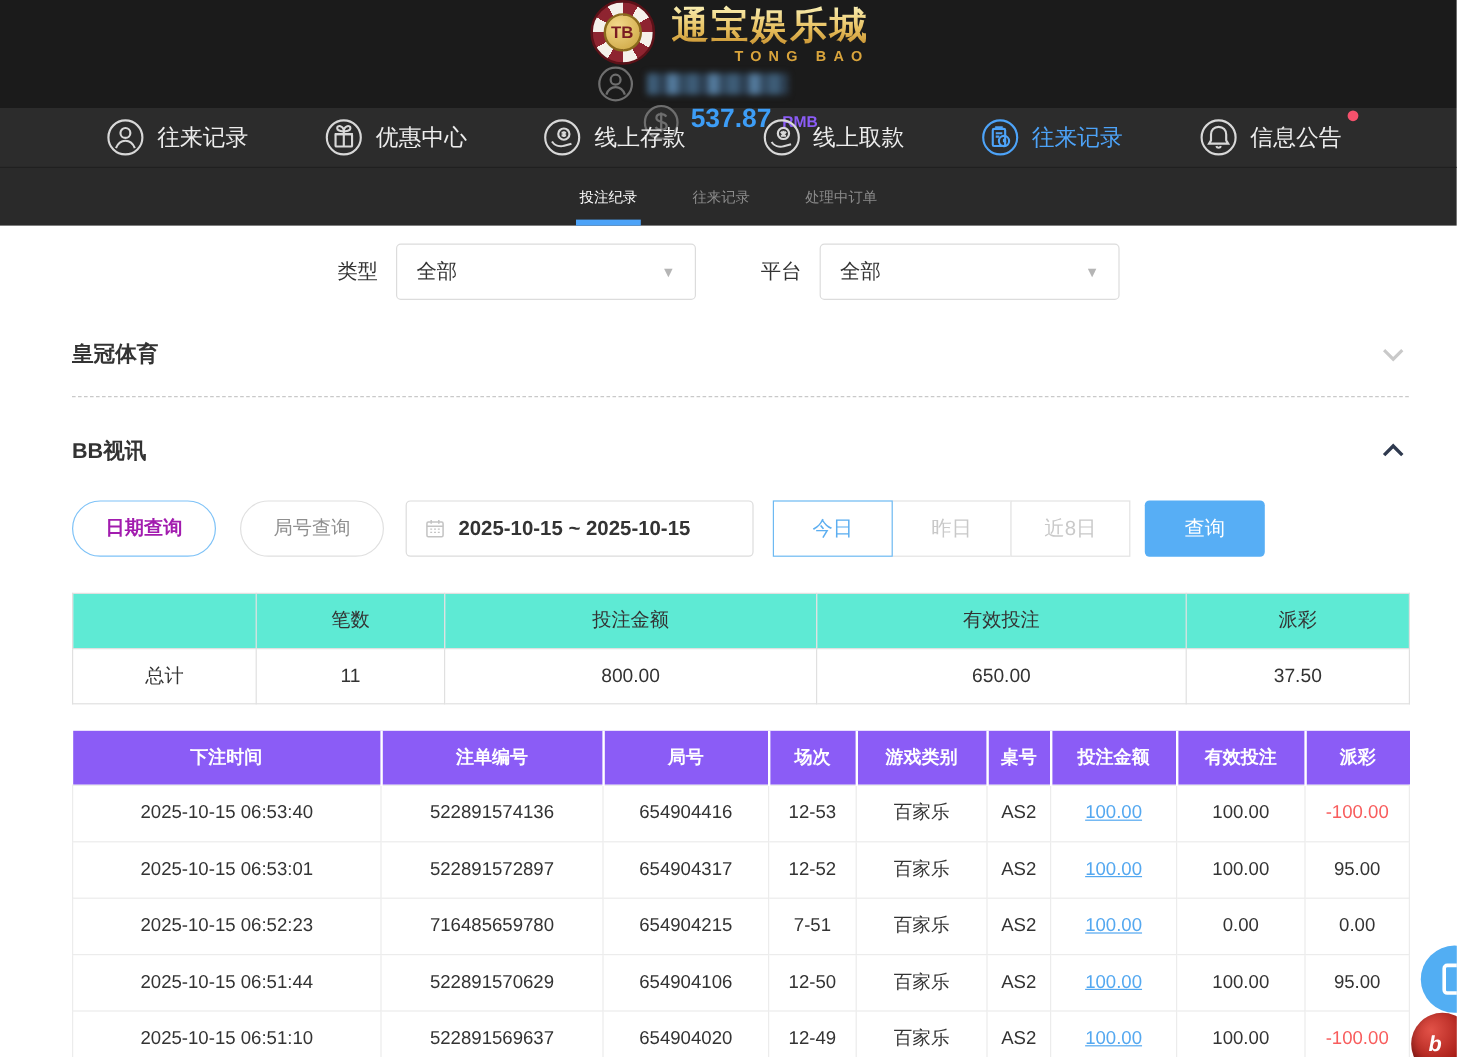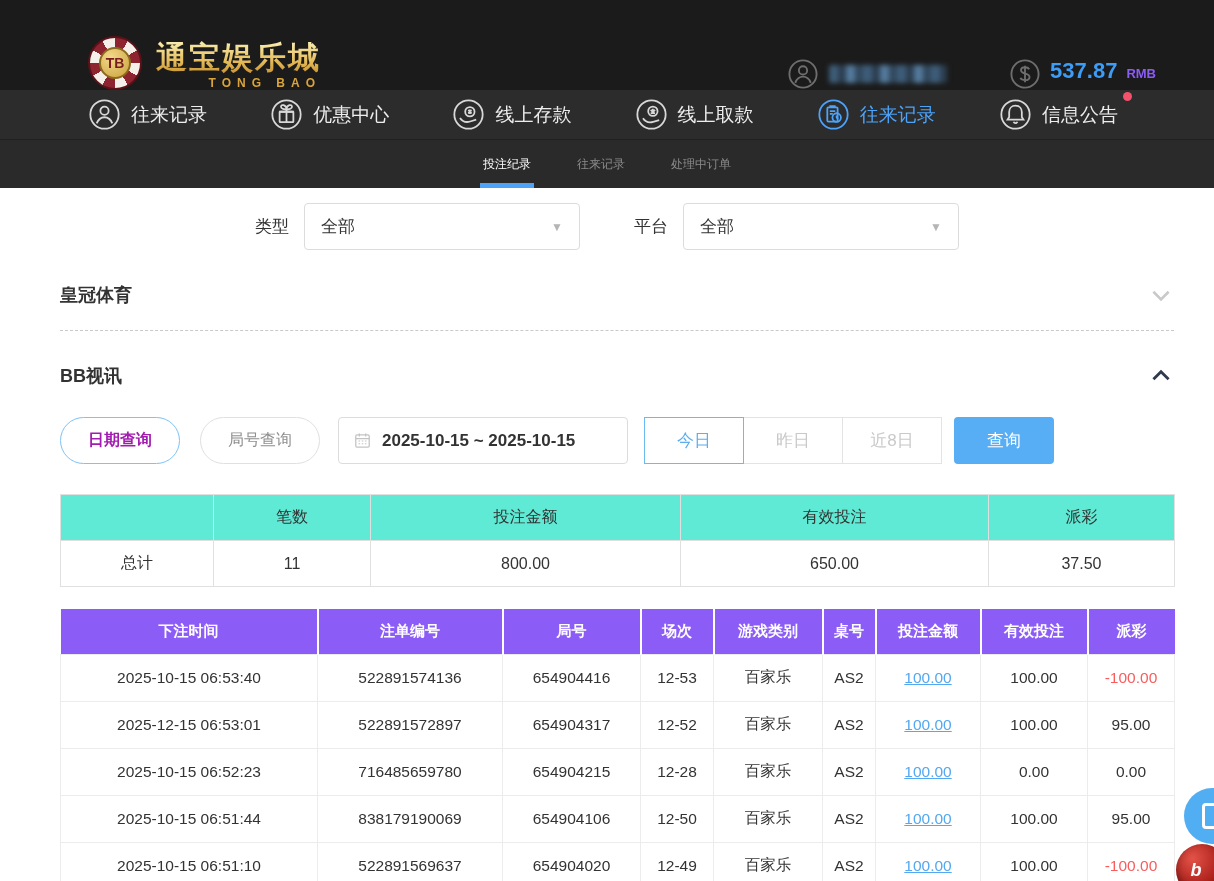--- a/index.html
+++ b/index.html
@@ -1,22 +1,22 @@
 <!DOCTYPE html>
 <html><head>
 <meta charset="utf-8">
 <style>
   * { margin:0; padding:0; box-sizing:border-box; }
   html,body { width:1214px; height:881px; overflow:hidden; background:#fff;
     font-family:"Liberation Sans","DejaVu Sans",sans-serif; }
   .page { position:relative; width:1214px; height:881px; overflow:hidden; }
 
   
-  .top-header { height:90px; background:#1b1b1b; display:flex; align-items:flex-end;
-    padding:0 58px 0 88px; }
+  .top-header { height:90px; background:#1b1b1b; display:flex; align-items:center;
+    padding:0 58px 0 60px;flex-direction:column; }
   .logo { display:flex; align-items:center; gap:14px; }
   .chip { width:54px; height:54px; border-radius:50%;
     background:conic-gradient(#8e2430 0 30deg,#f5f0ea 30deg 60deg,#8e2430 60deg 90deg,#f5f0ea 90deg 120deg,#8e2430 120deg 150deg,#f5f0ea 150deg 180deg,#8e2430 180deg 210deg,#f5f0ea 210deg 240deg,#8e2430 240deg 270deg,#f5f0ea 270deg 300deg,#8e2430 300deg 330deg,#f5f0ea 330deg 360deg);
     border:2px solid #5c1118; display:flex; align-items:center; justify-content:center; }
   .chip-inner { width:32px; height:32px; border-radius:50%;
     background:radial-gradient(circle at 35% 30%,#f3d98b,#caa23c);
     border:2px solid #8a6a1d; color:#7a1d22; font-weight:bold; font-size:14px;
     display:flex; align-items:center; justify-content:center; }
   .logo-text-wrap { display:flex; flex-direction:column; }
   .logo-title { font-size:31px; font-weight:bold; letter-spacing:2px;
@@ -54,21 +54,21 @@
   .tab { display:flex; align-items:center; font-size:12px; color:#8b8b8b; cursor:pointer;
     position:relative; padding:0 2px; }
   .tab.active { color:#fff; }
   .tab.active::after { content:""; position:absolute; left:-1px; right:-1px; bottom:0;
     height:5px; background:#4da3f8; }
 
   
   .filter-row { display:flex; justify-content:center; align-items:center; margin-top:15px;
     gap:15px; }
   .filter-label { font-size:17px; color:#333; }
-  .select-box { width:276px; height:47px; border:1px solid #dcdcdc; border-radius:4px;
+  .select-box { width:250px; height:47px; border:1px solid #dcdcdc; border-radius:4px;
     display:flex; align-items:center; justify-content:space-between; padding:0 16px;
     font-size:17px; color:#333; cursor:pointer; background:#fff; }
   .select-caret { color:#b5b5b5; font-size:12px; }
   .filter-gap { width:24px; }
 
   
   .section-wrap { margin:0 40px 0 60px; width:1114px; }
   .section-header { margin-top:32px; display:flex; justify-content:space-between;
     align-items:center; }
   .section-title { font-size:18px; font-weight:bold; color:#333; }
@@ -355,44 +355,44 @@
             <td>522891574136</td>
             <td>654904416</td>
             <td>12-53</td>
             <td>百家乐</td>
             <td>AS2</td>
             <td><a class="amt-link" href="#">100.00</a></td>
             <td>100.00</td>
             <td class="neg">-100.00</td>
           </tr>
           <tr>
-            <td>2025-12-15 06:53:01</td>
+            <td>2025-10-15 06:53:01</td>
             <td>522891572897</td>
             <td>654904317</td>
             <td>12-52</td>
             <td>百家乐</td>
             <td>AS2</td>
             <td><a class="amt-link" href="#">100.00</a></td>
             <td>100.00</td>
             <td>95.00</td>
           </tr>
           <tr>
             <td>2025-10-15 06:52:23</td>
             <td>716485659780</td>
             <td>654904215</td>
-            <td>12-28</td>
+            <td>7-51</td>
             <td>百家乐</td>
             <td>AS2</td>
             <td><a class="amt-link" href="#">100.00</a></td>
             <td>0.00</td>
             <td>0.00</td>
           </tr>
           <tr>
             <td>2025-10-15 06:51:44</td>
-            <td>838179190069</td>
+            <td>522891570629</td>
             <td>654904106</td>
             <td>12-50</td>
             <td>百家乐</td>
             <td>AS2</td>
             <td><a class="amt-link" href="#">100.00</a></td>
             <td>100.00</td>
             <td>95.00</td>
           </tr>
           <tr>
             <td>2025-10-15 06:51:10</td>

